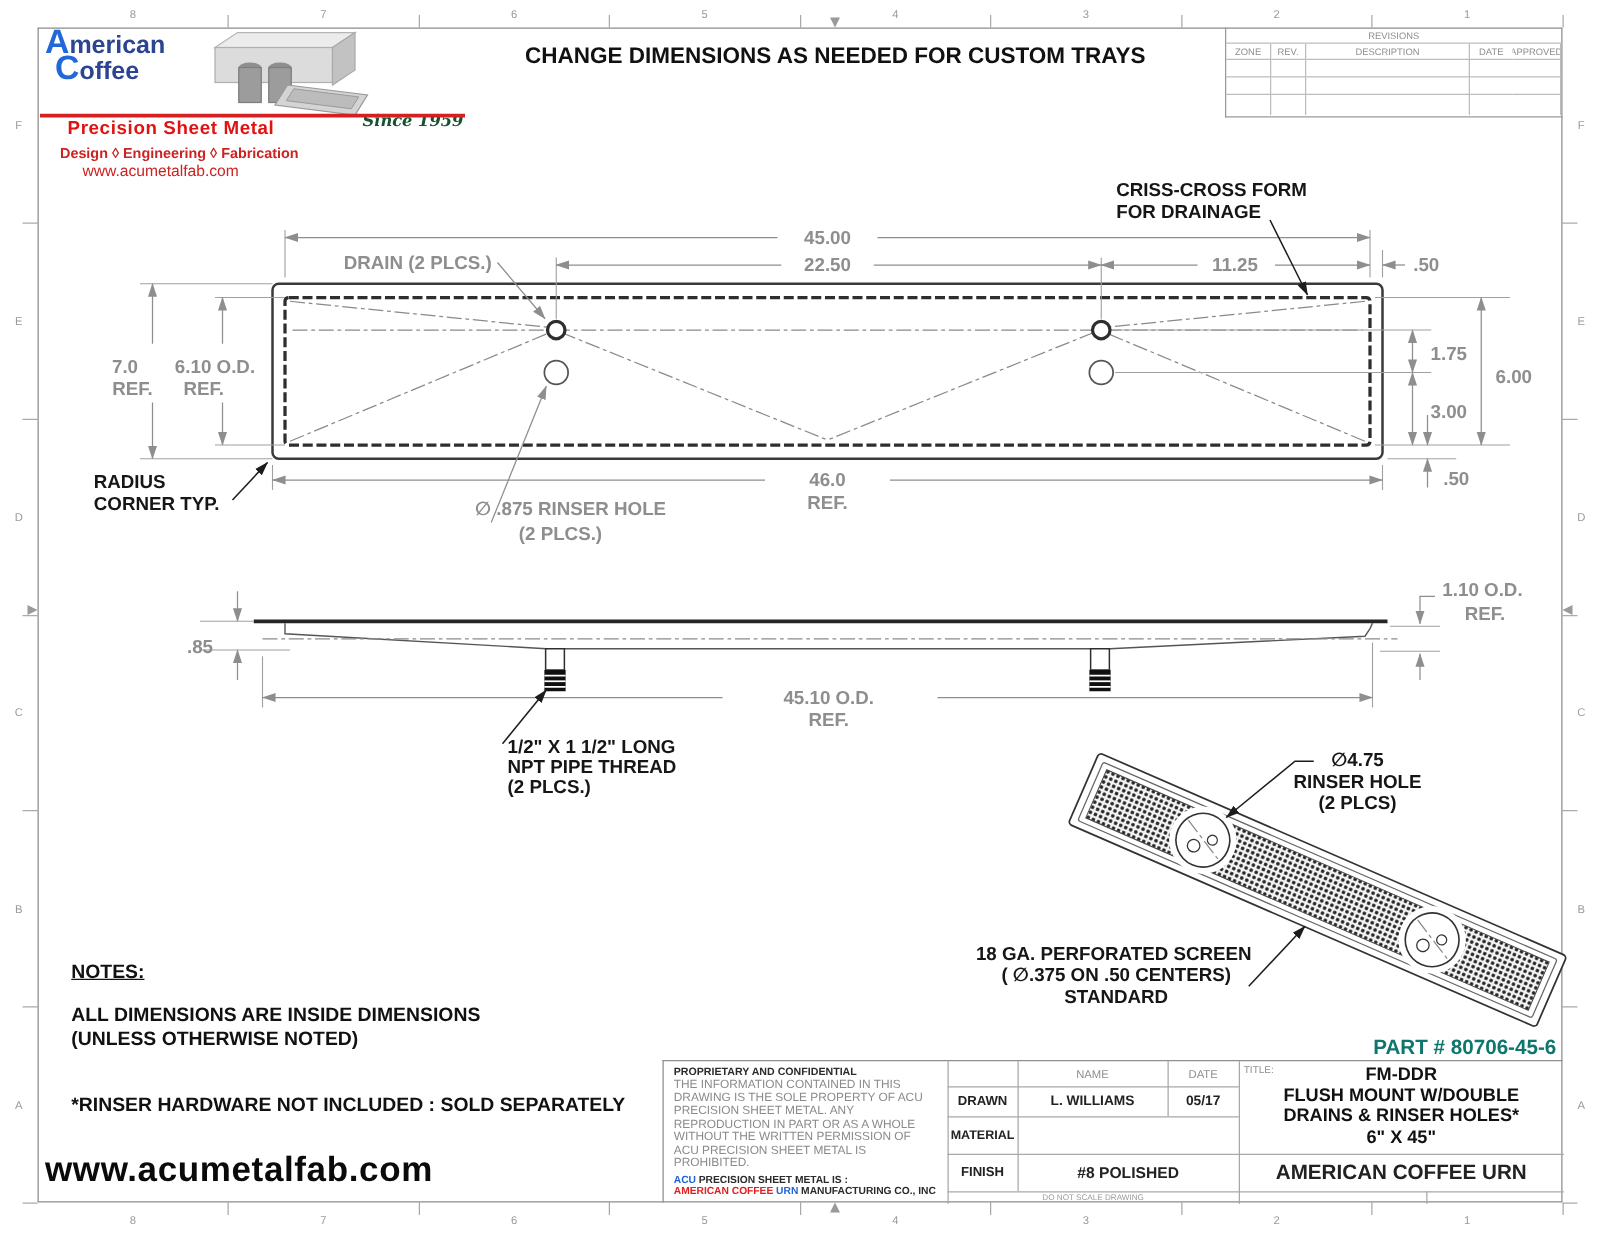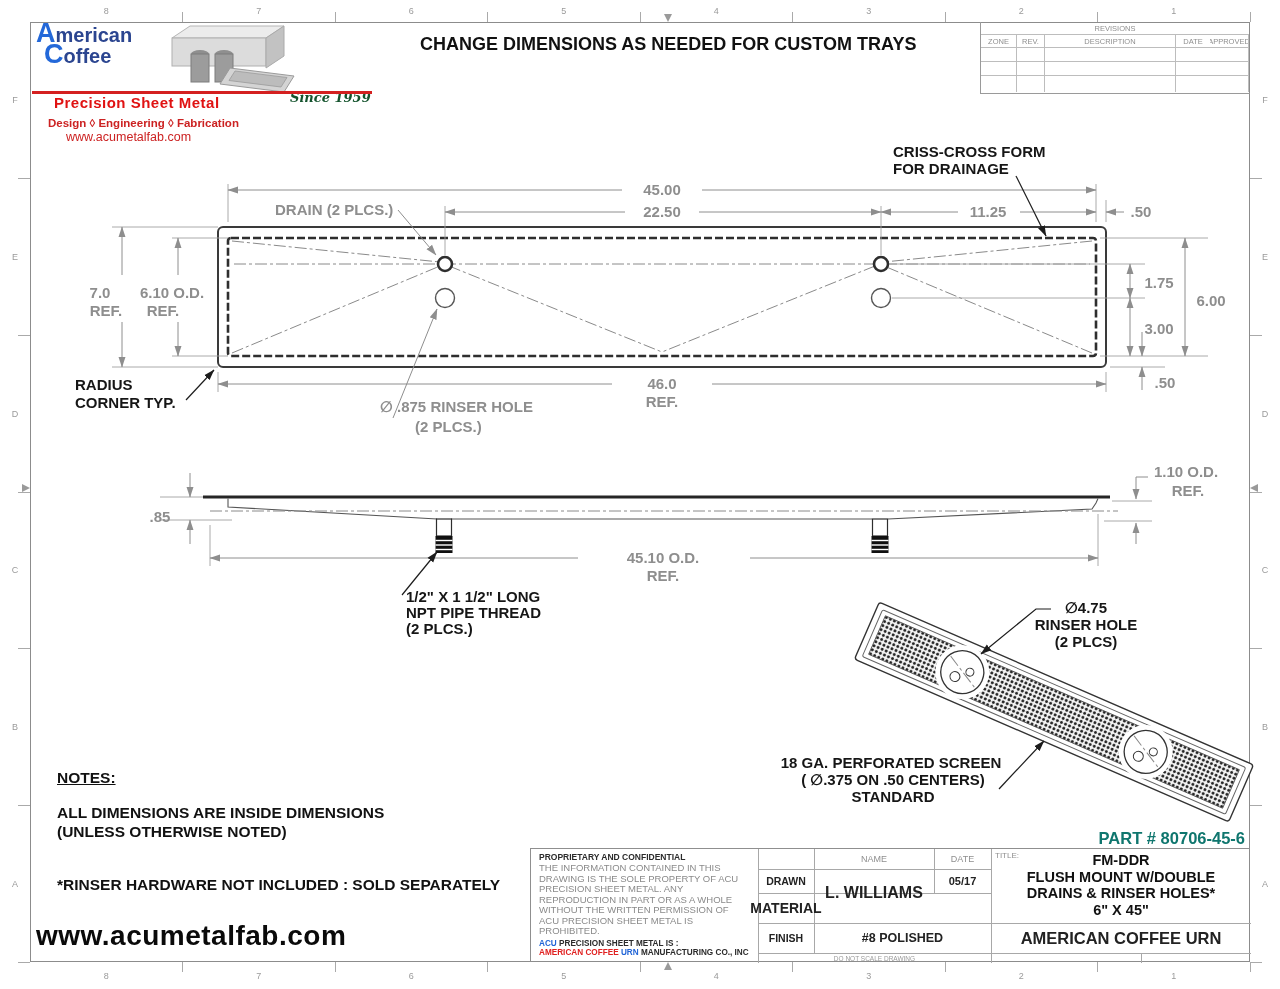--- a/index.html
+++ b/index.html
@@ -383,23 +383,23 @@
     <div class="prop">
       <div class="ph">PROPRIETARY AND CONFIDENTIAL</div>
       <div class="pb">THE INFORMATION CONTAINED IN THIS DRAWING IS THE SOLE PROPERTY OF ACU PRECISION SHEET METAL.  ANY REPRODUCTION IN PART OR AS A WHOLE WITHOUT THE WRITTEN PERMISSION OF ACU PRECISION SHEET METAL IS PROHIBITED.</div>
       <div class="pa"><span class="blue">ACU</span><span> PRECISION SHEET METAL IS :</span></div>
       <div class="pa" style="margin-top:0;"><span class="red">AMERICAN</span><span class="red"> COFFEE</span><span class="blue"> URN</span><span> MANUFACTURING CO., INC</span></div>
     </div>
 
     <div class="cellt gray" style="left:283px;top:0;width:120px;height:20px;font-size:9px;">NAME</div>
     <div class="cellt gray" style="left:403px;top:0;width:57px;height:20px;font-size:9px;">DATE</div>
     <div class="cellt" style="left:227px;top:20px;width:56px;height:24px;font-weight:bold;font-size:10.5px;">DRAWN</div>
-    <div class="cellt" style="left:283px;top:32px;width:120px;height:24px;font-weight:bold;font-size:16px;">L. WILLIAMS</div>
+    <div class="cellt" style="left:283px;top:20px;width:120px;height:24px;font-weight:bold;font-size:11px;">L. WILLIAMS</div>
     <div class="cellt" style="left:403px;top:20px;width:57px;height:24px;font-weight:bold;font-size:11px;">05/17</div>
-    <div class="cellt" style="left:227px;top:44px;width:56px;height:30px;font-weight:bold;font-size:14px;">MATERIAL</div>
+    <div class="cellt" style="left:227px;top:44px;width:56px;height:30px;font-weight:bold;font-size:10px;">MATERIAL</div>
     <div class="cellt" style="left:227px;top:74px;width:56px;height:30px;font-weight:bold;font-size:10.5px;">FINISH</div>
     <div class="cellt" style="left:283px;top:74px;width:177px;height:30px;font-weight:bold;font-size:12.5px;">#8 POLISHED</div>
     <div class="cellt dim-note" style="left:227px;top:104px;width:233px;height:10px;">DO NOT SCALE DRAWING</div>
 
     <div class="ttl">
       <div class="lab">TITLE:</div>
       <div class="lines">
         <div>FM-DDR</div>
         <div>FLUSH MOUNT W/DOUBLE</div>
         <div>DRAINS &amp; RINSER HOLES*</div>

